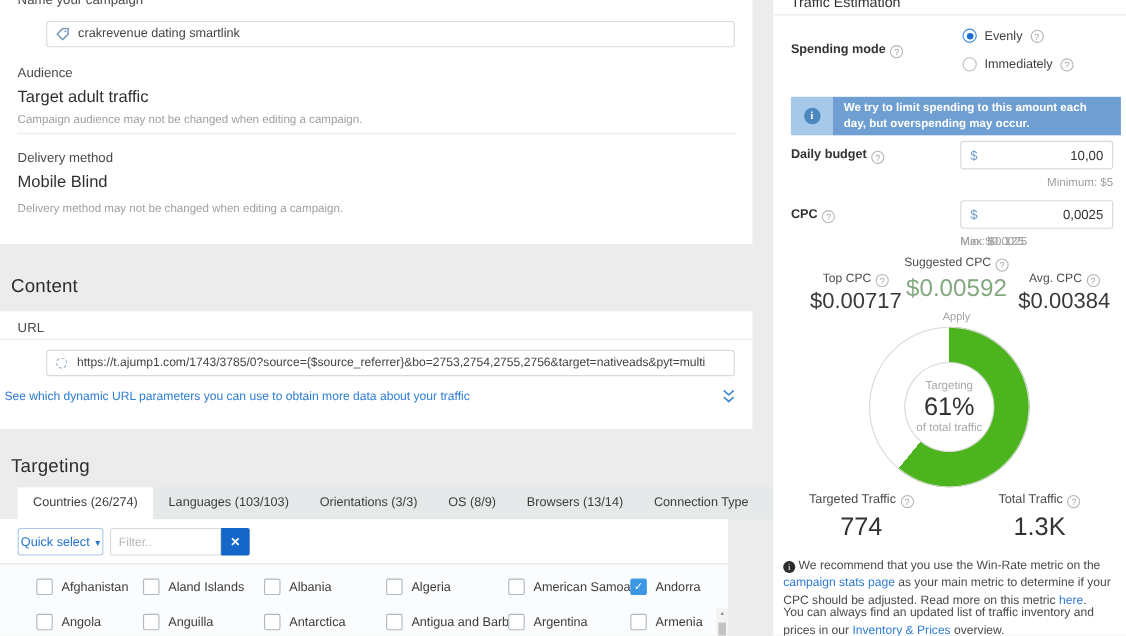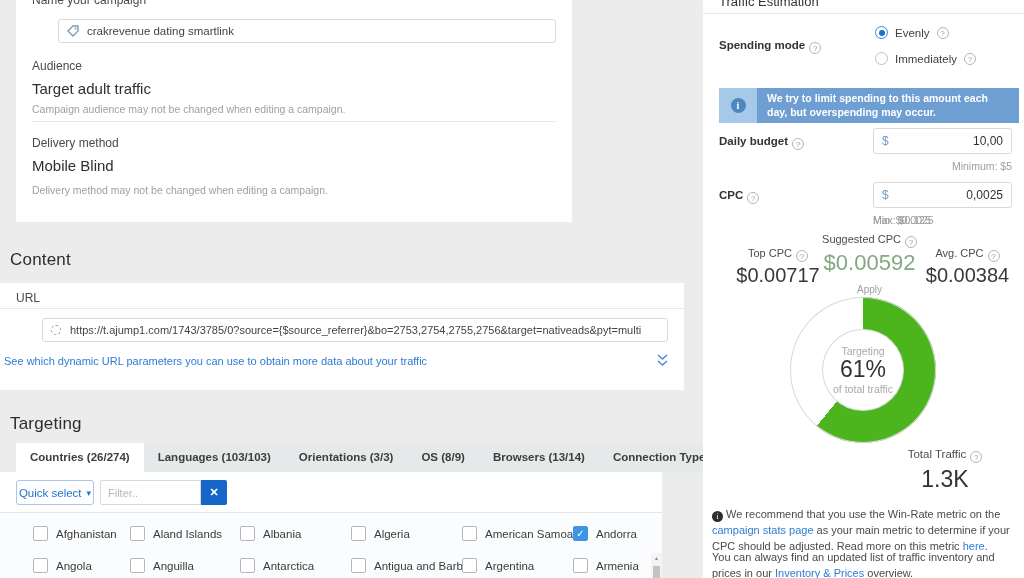--- a/index.html
+++ b/index.html
@@ -14,21 +14,21 @@
   .divider { position:absolute; height:1px; background:#e9e9e9; }
   .tinput { position:absolute; height:24px; border:1px solid #d9d9d9; border-radius:3px; background:#fff; display:flex; align-items:center; padding:0 8px; font-size:11.5px; color:#444;margin-left:26px; }
   .q { display:inline-block; width:12px; height:12px; border:1px solid #b5b5b5; border-radius:50%; color:#9a9a9a; font-size:8px; line-height:12px; text-align:center; vertical-align:-2px; margin-left:4px; font-weight:400; }
   
   .tag-ic { width:12px; height:12px; flex:0 0 auto; }
   
   .dash-circle { width:10px; height:10px; border:1px dashed #93a9bd; border-radius:50%; flex:0 0 auto; }
   .link { color:#2d7cd4; text-decoration:none; cursor:pointer; }
   
   .tabbar { position:absolute; left:16px; right:16px; top:443px; height:29px; background:#e6e9e9; display:flex; }
-  .tab { font-size:11.5px; color:#3d3d3d; line-height:29px; padding:0 14px; cursor:pointer; white-space:nowrap;font-weight:bold; }
+  .tab { font-size:11.5px; color:#3d3d3d; line-height:29px; padding:0 14px; cursor:pointer; white-space:nowrap; }
   .tab.active { background:#fff; }
   
   .qs-btn { position:absolute; left:16px; top:8px; width:78px; height:25px; border:1px solid #a9c7e8; border-radius:3px; background:#fff; color:#2473cc; font-size:11.5px; display:flex; align-items:center; justify-content:center; gap:5px; cursor:pointer; }
   .filter-in { position:absolute; left:100px; top:8px; width:101px; height:25px; border:1px solid #d9d9d9; border-radius:2px 0 0 2px; font-size:11px; color:#444; padding:0 7px; font-family:"Liberation Sans",sans-serif; }
   .filter-in::placeholder { color:#b8b8b8; }
   .x-btn { position:absolute; left:201px; top:8px; width:26px; height:25px; background:#1467c8; border:none; border-radius:0 2px 2px 0; color:#fff; font-size:11px; font-weight:bold; cursor:pointer; }
   
   .country-list { position:absolute; left:0; right:0; top:40px; bottom:0; background:#fafcfd; border-top:1px solid #e5e5e5; }
   .cgrid { position:absolute; left:33px; top:13px; right:44px; display:grid; grid-template-columns:97px 110px 111px 111px 111px 100px; row-gap:17px; }
   .citem { display:flex; align-items:center; gap:8px; font-size:11.5px; color:#3c3c3c; cursor:pointer; white-space:nowrap; }
@@ -62,21 +62,21 @@
   .donut-hole .t1 { font-size:10.5px; color:#a9a9a9; }
   .donut-hole .t2 { font-size:23px; color:#333; line-height:1.1; }
   .traffic-val { font-size:23px; color:#333; margin-top:3px; }
   .rnote { position:absolute; left:9px; width:306px; font-size:11px; color:#4a4a4a; line-height:1.45; }
   .i-black { display:inline-block; width:11px; height:11px; border-radius:50%; background:#2d2d2d; color:#fff; font-size:8px; line-height:11px; text-align:center; font-family:"Liberation Serif",serif; vertical-align:-1px; margin-right:3px; }
   .chev2 { position:absolute; right:14px; top:70px; cursor:pointer; }
 </style>
 </head>
 <body>
 
-<div class="card" style="left:16px;top:0;width:556px;height:222px;">
+<div class="card" style="left:0;top:0;width:684px;height:222px;">
   <div class="abs lbl" style="left:16px;top:-7px;">Name your campaign</div>
   <div class="tinput" style="left:16px;top:19px;right:16px;gap:8px;">
     <svg class="tag-ic" viewBox="0 0 12 12">
         <path d="M1 6 L6 1 L11 1 L11 6 L6 11 Z" fill="none" stroke="#7d9cba" stroke-width="1.4"></path>
         <circle cx="8.5" cy="3.5" r="1" fill="#7d9cba"></circle>
       </svg>
     <span>crakrevenue dating smartlink</span>
   </div>
   <div class="abs lbl" style="left:16px;top:59px;">Audience</div>
   <div class="abs h-big" style="left:16px;top:80px;">Target adult traffic</div>
@@ -231,20 +231,24 @@
   </div>
 
   <div class="donut" style="background: conic-gradient(rgb(76, 180, 29) 0deg, rgb(76, 180, 29) 61%, rgb(255, 255, 255) 61%, rgb(255, 255, 255) 100%);">
     <div class="donut-hole">
       <div class="t1">Targeting</div>
       <div class="t2">61%</div>
       <div class="t1">of total traffic</div>
     </div>
   </div>
 
+  <div class="stat" style="left:20px;top:448px;width:120px;">
+    <div class="stat-lbl" style="font-size:11.5px;"><span>Targeted Traffic</span><span class="q">?</span></div>
+    <div class="traffic-val">774</div>
+  </div>
   <div class="stat" style="left:182px;top:448px;width:120px;">
     <div class="stat-lbl" style="font-size:11.5px;"><span>Total Traffic</span><span class="q">?</span></div>
     <div class="traffic-val">1.3K</div>
   </div>
 
   <div class="rnote" style="top:507px;"><span class="i-black">i</span><span>We recommend that you use the Win-Rate metric on the </span><a class="link">campaign stats page</a><span> as your main metric to determine if your CPC should be adjusted. Read more on this metric </span><a class="link">here</a><span>.</span></div>
   <div class="rnote" style="top:550px;"><span>You can always find an updated list of traffic inventory and prices in our </span><a class="link">Inventory &amp; Prices</a><span> overview.</span></div>
 </div>
 
 </body></html>

